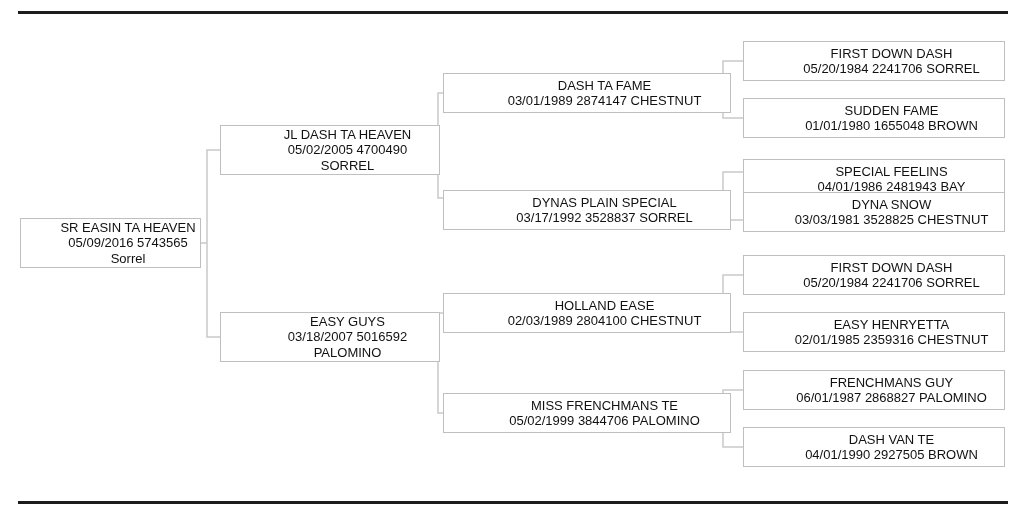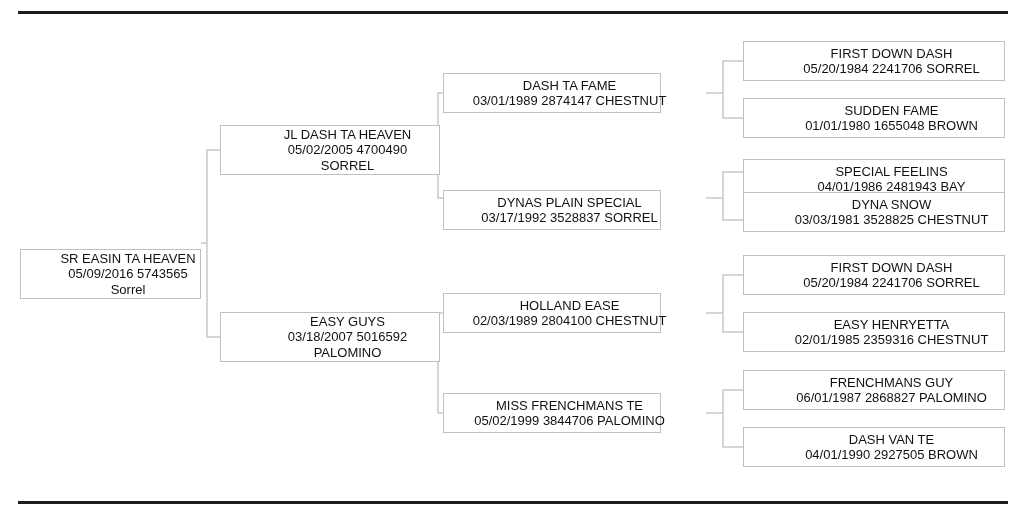--- a/index.html
+++ b/index.html
@@ -11,23 +11,23 @@
   .rule.top{top:11px;}
   .rule.bottom{top:501px;}
   svg.connectors{position:absolute;left:0;top:0;}
   .node{
     position:absolute;background:#ffffff;border:1px solid #bfbfbf;
     display:flex;flex-direction:column;justify-content:center;align-items:center;
     text-align:center;color:#111111;box-sizing:border-box;z-index:2;padding-left:35px;
   }
   .node .l{font-size:13px;line-height:15.5px;white-space:nowrap;}
   
-  .g1{left:20px;width:181px;height:50px;margin-top:31px;}
+  .g1{left:20px;width:181px;height:50px;}
   .g2{left:220px;width:220px;height:50px;}
-  .g3{left:443px;width:218px;height:40px;align-items:center;}
+  .g3{left:443px;width:288px;height:40px;align-items:center;}
   .g4{left:743px;width:262px;height:40px;}
 </style>
 </head>
 <body>
 
 <div class="canvas">
 
   <div class="rule top"></div>
   <div class="rule bottom"></div>
 

